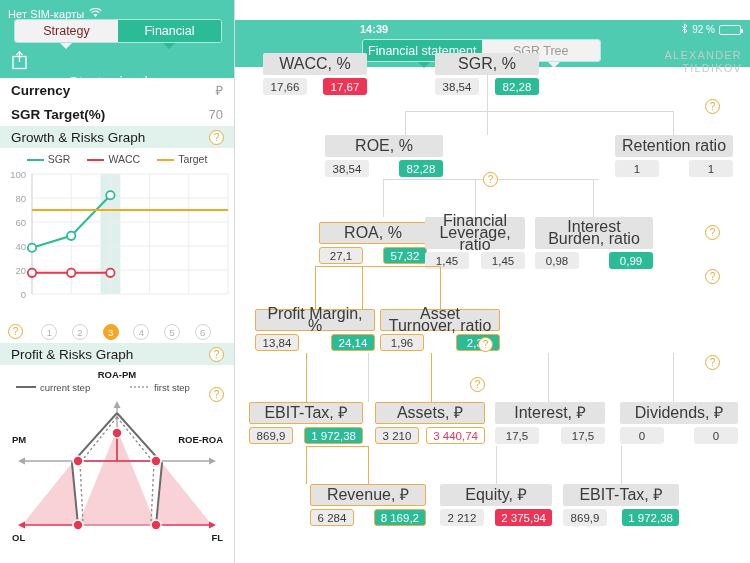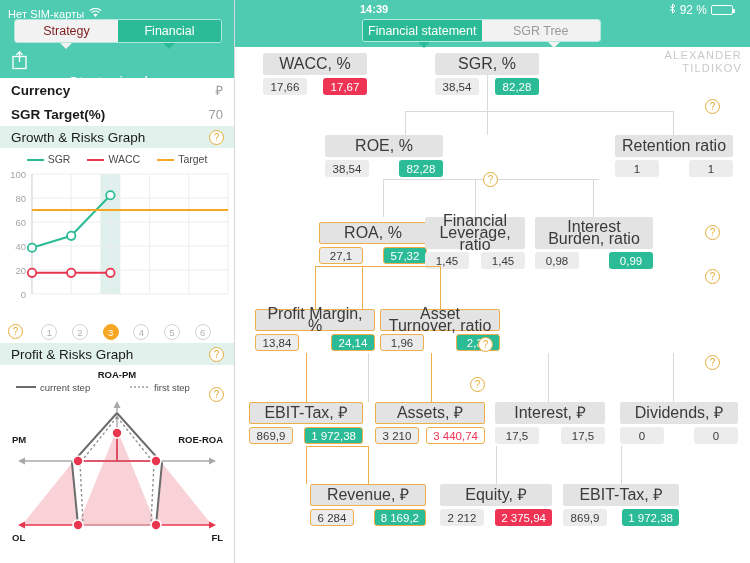--- a/index.html
+++ b/index.html
@@ -95,28 +95,28 @@
     border: 1px solid #d2d2d2; color: #b0b0b0;
     font-size: 9.5px; display: flex; align-items: center; justify-content: center;
   }
   .step.sel { background: #f5a623; border-color: #f5a623; color: #fff; }
 
   .pr-graph { position: relative; height: 180px; background: #fff; }
 
   
   .right { flex: 1; height: 563px; position: relative; background: #ffffff; }
   .right-top {
-    height: 47px; background: #4ecbb0; position: relative;
+    height: 47px; background: #4ecbb0; position: relative; margin-top: 20px;
   }
   .statusbar-r {
     height: 20px; display: flex; align-items: center;
     color: #ffffff; font-size: 11px; position: relative;
   }
   .clock { position: absolute; left: 125px; top: 3px; font-weight: bold; font-size: 11px; }
-  .batt { position: absolute; right: 17px; top: 3px; display: flex; align-items: center; gap: 4px; font-size: 12px; }
+  .batt { position: absolute; right: 9px; top: 3px; display: flex; align-items: center; gap: 4px; font-size: 10px; }
   .batt-shell {
     width: 22px; height: 10px; border: 1px solid #ffffff; border-radius: 2px;
     position: relative; padding: 1px;
   }
   .batt-shell::after {
     content: ""; position: absolute; right: -3px; top: 3px;
     width: 2px; height: 4px; background: #fff; border-radius: 0 1px 1px 0;
   }
   .batt-fill { height: 100%; width: 92%; background: #ffffff; border-radius: 1px; }
 

